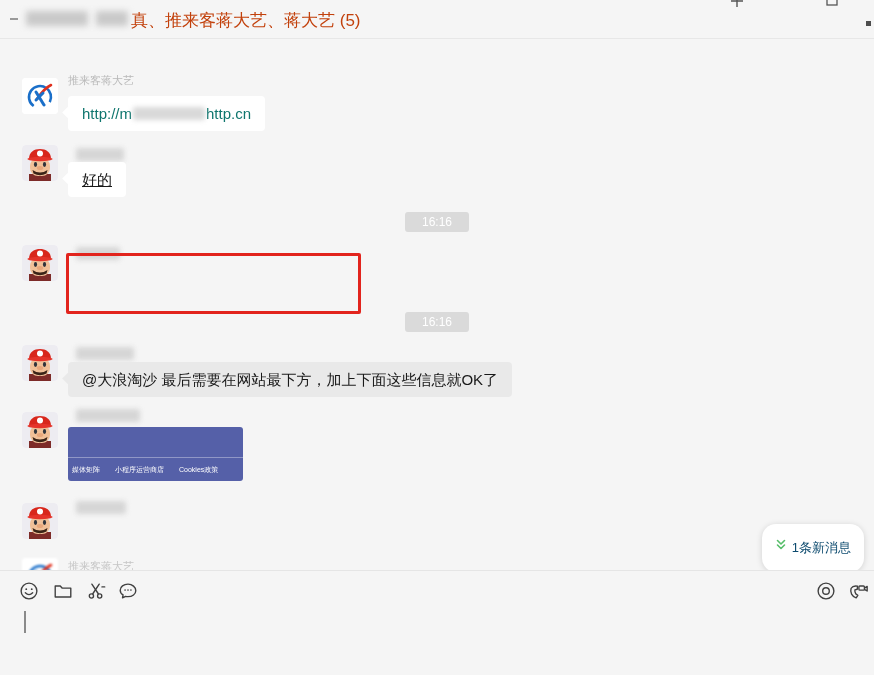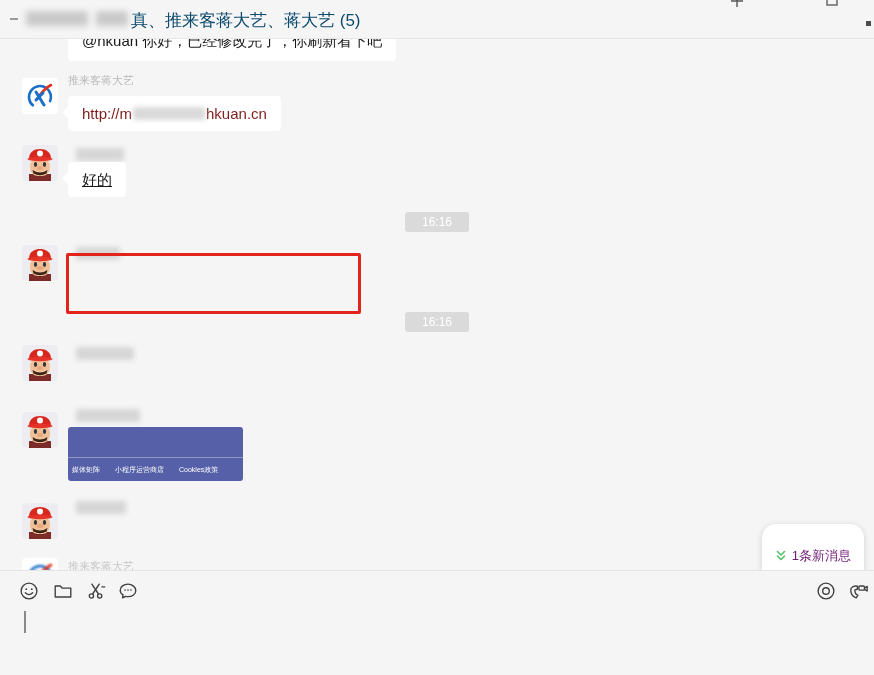--- a/index.html
+++ b/index.html
@@ -8,59 +8,59 @@
     overflow:hidden;font-family:"Liberation Sans","DejaVu Sans",sans-serif;
     color:#1a1a1a;
   }
   
   .header{position:absolute;top:0;left:0;right:0;height:38px;background:#f5f5f5;
     border-bottom:1px solid #e7e7e7;z-index:30;}
   .title-tick{position:absolute;left:10px;top:18px;width:8px;height:2px;background:#9a9a9a;}
   .blur-block{background:#c9c9c9;border-radius:2px;filter:blur(3px);}
   .title-blur-1{position:absolute;left:26px;top:11px;width:62px;height:15px;}
   .title-blur-2{position:absolute;left:96px;top:11px;width:32px;height:15px;}
-  .title-text{position:absolute;left:131px;top:9px;font-size:17px;color:#0c4a6e;white-space:nowrap;}
+  .title-text{position:absolute;left:131px;top:9px;font-size:17px;color:#c2410c;white-space:nowrap;}
   .hdr-icon{position:absolute;top:-7px;color:#555;}
   .hdr-plus{left:729px;}
   .hdr-max{left:825px;}
   .scroll-dot{position:absolute;right:3px;top:21px;width:5px;height:5px;background:#4d4d4d;}
   
   .chat{position:absolute;top:38px;left:0;right:0;height:532px;overflow:hidden;z-index:1;}
   .avatar{position:absolute;left:22px;width:36px;height:36px;border-radius:4px;overflow:hidden;background:#fff;}
   .sender-name{position:absolute;left:68px;font-size:11px;color:#b9b9b9;white-space:nowrap;}
   .name-blur{position:absolute;left:76px;height:13px;background:#d6d6d6;border-radius:2px;filter:blur(2.5px);}
   .bubble{
     position:absolute;left:68px;background:#fff;border-radius:4px;
     padding:9px 14px;font-size:15px;line-height:17px;color:#191919;white-space:nowrap;
   }
   .bubble .tail{position:absolute;left:-4px;top:12px;width:9px;height:9px;background:inherit;transform:rotate(45deg);}
   .bubble.gray{background:#e9e9e9;}
   .ts{
     position:absolute;left:50%;transform:translateX(-50%);
     background:#dadada;color:#fff;font-size:12px;padding:3px 17px;border-radius:3px;
   }
-  .url-text{color:#7f1d1d;text-align:right;}
+  .url-text{color:#0f766e;text-align:right;}
   .url-blur{display:inline-block;width:72px;height:13px;background:#d9d9d9;border-radius:2px;
     filter:blur(2.5px);vertical-align:-1px;margin:0 1px;}
   .annotation-box{
     position:absolute;left:66px;top:215px;width:289px;height:55px;
     border:3px solid #e2241d;border-radius:2px;z-index:5;pointer-events:none;
   }
   .img-msg{
     position:absolute;left:68px;top:389px;width:175px;height:54px;background:#5560a8;
     border-radius:3px;overflow:hidden;
   }
   .img-msg .img-line{position:absolute;left:0;right:0;top:30px;height:1px;background:rgba(255,255,255,.35);}
   .img-msg .img-labels{
     position:absolute;left:4px;right:0;top:38px;display:flex;gap:15px;
     font-size:7px;color:#fff;white-space:nowrap;filter:blur(.5px);
   }
   .badge{
-    position:absolute;right:10px;top:486px;display:flex;align-items:center;gap:5px;
-    background:#fff;border-radius:14px;padding:23px 13px;color:#701a75;font-size:13px;
+    position:absolute;right:10px;top:486px;display:flex;gap:5px;
+    background:#fff;border-radius:14px;padding:15px 13px;color:#0c4a6e;font-size:13px;
     box-shadow:0 1px 6px rgba(0,0,0,.15);cursor:pointer;
   }
   
   .footer{position:absolute;top:570px;left:0;right:0;bottom:0;background:#f5f5f5;
     border-top:1px solid #e5e5e5;z-index:20;}
   .tool-icon{position:absolute;top:9px;width:22px;height:22px;color:#404040;cursor:pointer;}
   .ti-emoji{left:18px;}
   .ti-folder{left:52px;}
   .ti-scissors{left:85px;}
   .ti-message{left:117px;}
@@ -69,37 +69,34 @@
   .caret{position:absolute;left:24px;top:40px;width:2px;height:22px;background:#8a8a8a;}
   svg{display:block;}
 </style>
 </head>
 <body>
 
 <div class="app">
 
   <div class="chat">
 
-    <div class="bubble" style="top:-18px;padding:12px 14px;">
-      <span>@hkuan 你好，已经修改完了，你刷新看下吧</span>
-    </div>
 
     <div class="sender-name" style="top:35px;">推来客蒋大艺</div>
     <div class="avatar" style="top:40px;">
       <svg width="36" height="36" viewBox="0 0 36 36">
         <rect width="36" height="36" fill="#ffffff"></rect>
         <circle cx="18" cy="19" r="11" fill="none" stroke="#1a6fc9" stroke-width="2.6" stroke-dasharray="50 20" transform="rotate(125 18 19)"></circle>
         <path d="M15 21 C19 15 23 10 29 7" fill="none" stroke="#e0301e" stroke-width="2.6" stroke-linecap="round"></path>
         <path d="M14 14 L22 27" stroke="#1a6fc9" stroke-width="3" stroke-linecap="round"></path>
         <path d="M21 15 L14 22" stroke="#1a6fc9" stroke-width="3" stroke-linecap="round"></path>
       </svg>
     </div>
     <div class="bubble" style="top:58px;">
       <span class="tail"></span>
-      <span class="url-text">http://m</span><span class="url-blur"></span><span class="url-text">hkuan.cn</span>
+      <span class="url-text">http://m</span><span class="url-blur"></span><span class="url-text">http.cn</span>
     </div>
 
     <div class="avatar" style="top:107px;">
       <svg width="36" height="36" viewBox="0 0 36 36">
         <rect width="36" height="36" fill="#edecf1"></rect>
         <rect x="7" y="29" width="22" height="7" fill="#7d2b28"></rect>
         <rect x="8" y="13" width="20" height="18" rx="8" fill="#f0c098"></rect>
         <path d="M7 14 c0-7 5-10 11-10 s11 3 11 10 z" fill="#d8271c"></path>
         <ellipse cx="18" cy="14" rx="12.5" ry="2.2" fill="#e5342a"></ellipse>
         <circle cx="18" cy="8.5" r="3" fill="#ffffff"></circle>
@@ -144,20 +141,24 @@
         <path d="M7 14 c0-7 5-10 11-10 s11 3 11 10 z" fill="#d8271c"></path>
         <ellipse cx="18" cy="14" rx="12.5" ry="2.2" fill="#e5342a"></ellipse>
         <circle cx="18" cy="8.5" r="3" fill="#ffffff"></circle>
         <ellipse cx="13.5" cy="19.5" rx="1.6" ry="2.4" fill="#30343c"></ellipse>
         <ellipse cx="22.5" cy="19.5" rx="1.6" ry="2.4" fill="#30343c"></ellipse>
         <ellipse cx="18" cy="23" rx="3.2" ry="2" fill="#e8a87c"></ellipse>
         <path d="M10.5 25 q7.5 5 15 0 l-1 3.5 q-6.5 3.5 -13 0 z" fill="#3a2417"></path>
       </svg>
     </div>
     <div class="name-blur" style="top:309px;width:58px;"></div>
+    <div class="bubble gray" style="top:324px;">
+      <span class="tail"></span>
+      <span>@大浪淘沙 最后需要在网站最下方，加上下面这些信息就OK了</span>
+    </div>
 
     <div class="avatar" style="top:374px;">
       <svg width="36" height="36" viewBox="0 0 36 36">
         <rect width="36" height="36" fill="#edecf1"></rect>
         <rect x="7" y="29" width="22" height="7" fill="#7d2b28"></rect>
         <rect x="8" y="13" width="20" height="18" rx="8" fill="#f0c098"></rect>
         <path d="M7 14 c0-7 5-10 11-10 s11 3 11 10 z" fill="#d8271c"></path>
         <ellipse cx="18" cy="14" rx="12.5" ry="2.2" fill="#e5342a"></ellipse>
         <circle cx="18" cy="8.5" r="3" fill="#ffffff"></circle>
         <ellipse cx="13.5" cy="19.5" rx="1.6" ry="2.4" fill="#30343c"></ellipse>

